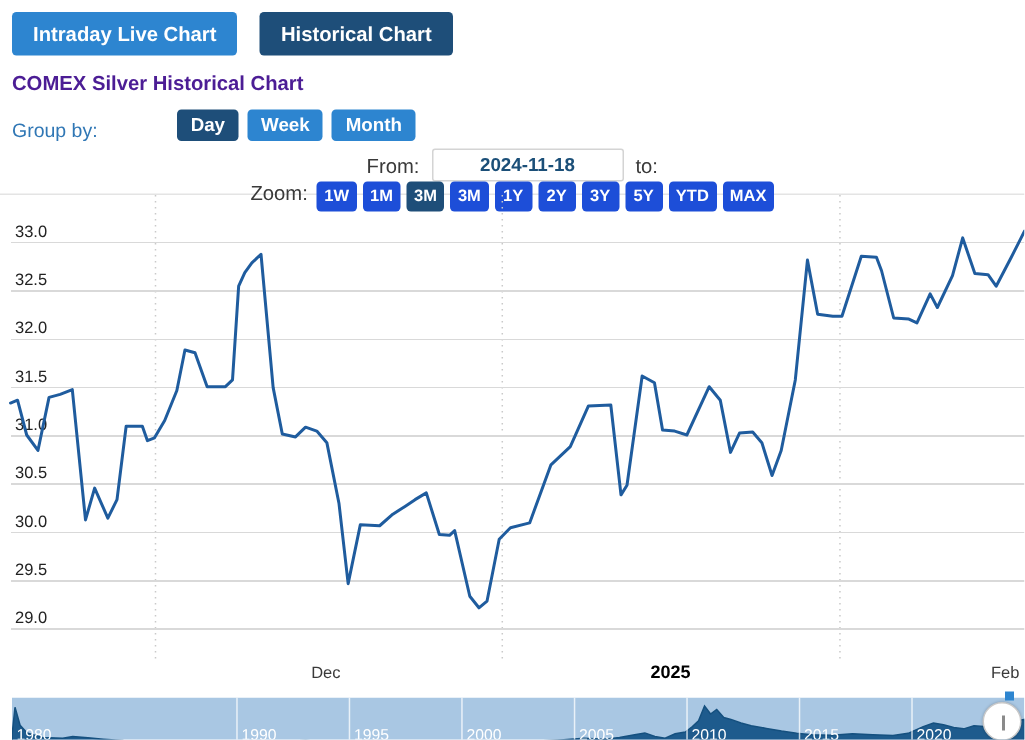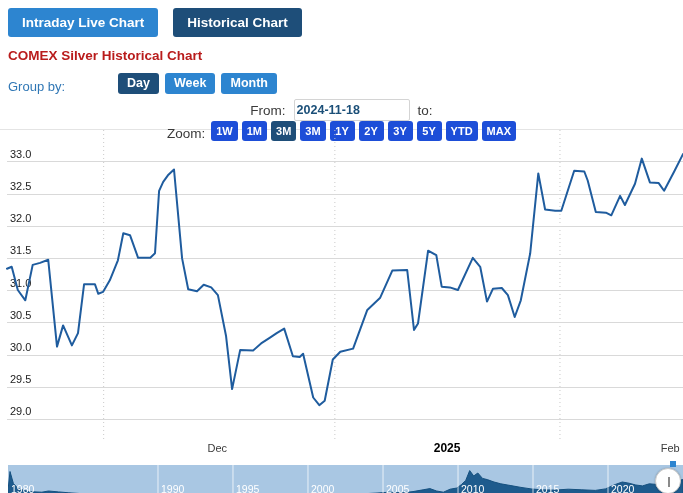--- a/index.html
+++ b/index.html
@@ -15,46 +15,46 @@
     border: none; cursor: pointer;
     color: #fff; font-weight: bold; font-size: 13.5px;
     padding: 7px 14px; border-radius: 3px;
     font-family: inherit;
   }
   .tab-btn.blue { background: #2d85d0; }
   .tab-btn.dark { background: #1e4e79; }
 
   .page-title {
     margin: 11px 0 0 8px;
-    font-size: 13.5px; font-weight: bold; color: #b91c1c;
+    font-size: 13.5px; font-weight: bold; color: #4c1d95;
   }
 
   .groupby-row { display: flex; align-items: flex-end; gap: 6px; margin: 9px 0 0 8px; height: 22px; }
   .groupby-label { color: #3077b5; font-size: 13px; }
   .pill-btn {
     border: none; cursor: pointer;
     color: #fff; font-weight: bold; font-size: 12.5px;
     padding: 4px 9px; border-radius: 3px; height: 21px; line-height: 13px;
     background: #2d85d0; font-family: inherit;
   }
   .pill-btn.active { background: #1e4e79; margin-left: 47px; }
 
   .range-row {
     display: flex; align-items: center; justify-content: space-between;
     margin: 5px 8px 0 8px; height: 24px; flex-direction: column;
   }
   .range-left { display: flex; align-items: center; gap: 8px; }
   .range-label { color: #3a3a3a; font-size: 13.5px; }
   .date-input {
-    width: 116px; height: 22px;
+    width: 128px; height: 22px;
     border: 1px solid #d4d4d4; border-radius: 2px;
-    color: #1b4f78; font-weight: bold; font-size: 12.5px;
+    text-align: center; color: #1b4f78; font-weight: bold; font-size: 12.5px;
     font-family: inherit; background: #fff;
   }
-  .zoom-group { display: flex; align-items: flex-end; gap: 4px; }
+  .zoom-group { display: flex; align-items: flex-start; gap: 4px; }
   .zoom-label { color: #3a3a3a; font-size: 13.5px; margin-right: 2px; }
   .zoom-btn {
     border: none; cursor: pointer;
     color: #fff; font-weight: bold; font-size: 11px;
     padding: 4px 5px; border-radius: 3px; min-width: 25px; height: 20px;
     background: #1d4ed8; font-family: inherit; line-height: 12px;
   }
   .zoom-btn.active { background: #1e4e79; }
 
   .divider { border-top: 1px solid #e4e4e4; margin-top: 6px; }

